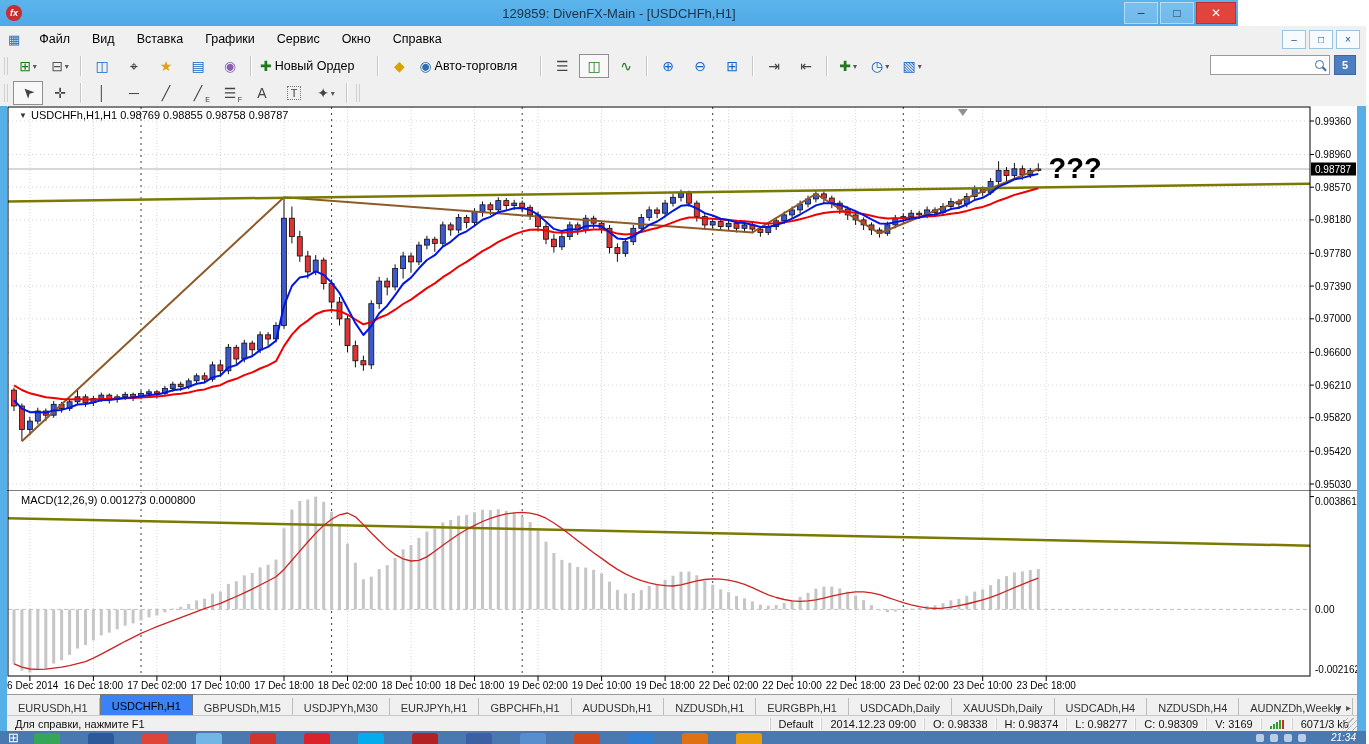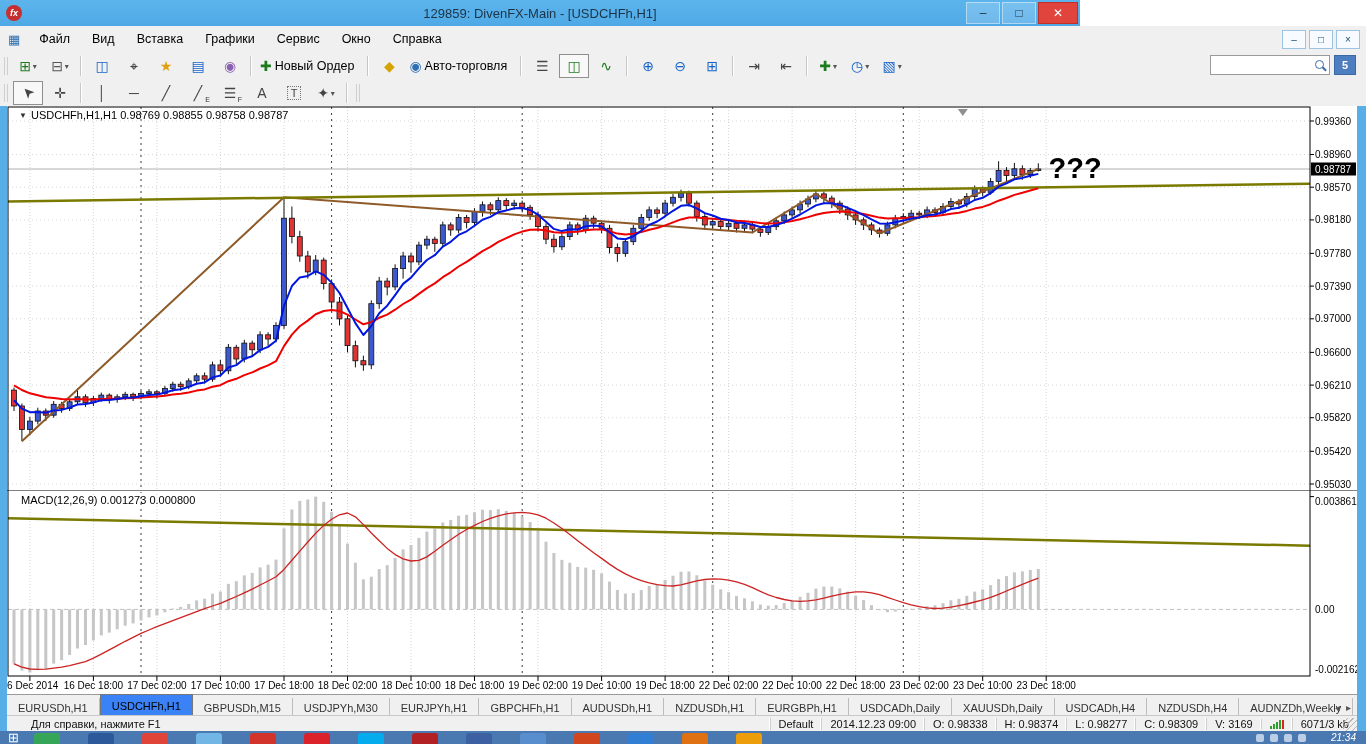--- a/index.html
+++ b/index.html
@@ -1,19 +1,19 @@
 <!DOCTYPE html>
 <html><head>
 <meta charset="utf-8">
 <style>
   html,body{margin:0;padding:0;}
   body{width:1366px;height:744px;position:relative;overflow:hidden;
        font-family:"Liberation Sans",sans-serif;background:#fff;font-size:12px;color:#111;}
   
-  .titlebar{position:absolute;left:0;top:0;width:1080px;height:26px;
+  .titlebar{position:absolute;left:0;top:0;width:1238px;height:26px;
     background:linear-gradient(#5db4ec,#4ea9e6);display:flex;align-items:center;}
   .fxlogo{width:16px;height:16px;border-radius:50%;background:#c62f2f;color:#fff;
     font-style:italic;font-weight:bold;font-size:9px;display:flex;align-items:center;
     justify-content:center;margin-left:6px;}
   .title{position:absolute;left:0;right:0;text-align:center;font-size:13px;color:#1c3346;}
   .winbtns{position:absolute;right:2px;top:2px;display:flex;gap:2px;z-index:3;}
   .winbtn{width:32px;height:20px;display:flex;align-items:center;justify-content:center;
     color:#1c3346;font-size:12px;border:1px solid rgba(255,255,255,.45);background:rgba(255,255,255,.18);}
   .winbtn.close{background:#e1443c;color:#fff;border-color:#c03028;width:38px;}
   
@@ -29,21 +29,21 @@
   .tb1{top:52px;height:28px;border-bottom:1px solid #e2e2e2;}
   .tb2{top:80px;height:26px;border-bottom:1px solid #b9b9b9;}
   .grip{width:5px;height:18px;margin:0 3px 0 4px;
     background:repeating-linear-gradient(90deg,#cfcfcf 0 1px,#f0f0f0 1px 3px);}
   .tbtn{height:22px;min-width:24px;padding:0 2px;margin:0 1px;display:flex;align-items:center;
     justify-content:center;font-size:14px;color:#444;border:1px solid transparent;position:relative;}
   .tbtn.active{background:#f8f8f8;border:1px solid #8f8f8f;}
   .tbtn .caret{font-size:8px;color:#555;margin-left:2px;}
   .tbtn .sub{font-size:7px;color:#333;position:absolute;right:2px;bottom:1px;}
   .tbtn.boxed span.g{border:1px dotted #777;padding:0 3px;font-size:11px;}
-  .tlabel{font-size:12.5px;color:#000;margin:0 5px 0 3px;}
+  .tlabel{font-size:12.5px;color:#000;margin:0 15px 0 3px;}
   .tsep{width:1px;height:20px;background:#c6c6c6;border-right:1px solid #fff;margin:0 4px;}
   .rot-nw{display:inline-block;transform:rotate(-135deg);}
   .tfbtn{height:20px;min-width:27px;margin:0 1px;display:flex;align-items:center;justify-content:center;
     font-size:11.5px;color:#333;border:1px solid transparent;}
   .tfbtn.active{background:#fafafa;border:1px solid #8a8a8a;}
   .searchwrap{position:absolute;right:10px;top:3px;display:flex;align-items:center;}
   .searchbox{width:118px;height:18px;border:1px solid #9a9a9a;background:#fff;position:relative;}
   .searchbox input{width:96px;height:14px;border:none;outline:none;margin:1px 0 0 3px;font-size:11px;}
   .mag{position:absolute;right:5px;top:4px;width:7px;height:7px;border:1.6px solid #3b6ea5;border-radius:50%;}
   .mag::after{content:"";position:absolute;width:5px;height:1.6px;background:#3b6ea5;
@@ -60,21 +60,21 @@
   .tabsbar{position:absolute;left:7px;top:694px;width:1350px;height:21px;background:#f0f0f0;
     border-top:1px solid #9a9a9a;display:flex;align-items:flex-end;}
   .tab{height:17px;padding:1px 11px 0 11px;font-size:11px;color:#333;display:flex;align-items:center;
     border-right:1px solid #bdbdbd;}
   .tab.active{background:#3b82f6;border:1px solid #777;border-bottom:1px solid #fff;color:#000;height:19px;}
   .tabscroll{position:absolute;right:6px;bottom:3px;display:flex;gap:6px;color:#555;font-size:10px;}
   
   .statusbar{position:absolute;left:7px;top:715px;width:1350px;height:16px;background:#f0f0f0;
     border-top:1px solid #c9c9c9;display:flex;align-items:center;font-size:11px;color:#111;}
   .sb{padding:0 8px;border-left:1px solid #cfcfcf;box-shadow:-1px 0 0 #fff;white-space:nowrap;}
-  .sb.first{border-left:none;box-shadow:none;flex:1;margin-left:16px;}
+  .sb.first{border-left:none;box-shadow:none;flex:1;}
   .sigicon{display:inline-flex;align-items:flex-end;gap:1px;height:10px;padding:0 8px;
     border-left:1px solid #cfcfcf;box-shadow:-1px 0 0 #fff;}
   .sigbar{width:2px;background:#2da12d;}
   .sigbar.red{background:#d22;}
   .sizegrip{position:absolute;right:0;bottom:0;width:14px;height:14px;
     background:repeating-linear-gradient(135deg,transparent 0 3px,#b5b5b5 3px 4px);}
   
   .taskbar{position:absolute;left:0;top:731px;width:1366px;height:13px;background:#4a79b2;overflow:hidden;}
   .tico{position:absolute;top:2px;width:26px;height:16px;border-radius:3px 3px 0 0;opacity:.95;}
   .tstart{position:absolute;left:8px;top:0;color:#fff;font-size:13px;line-height:13px;}

